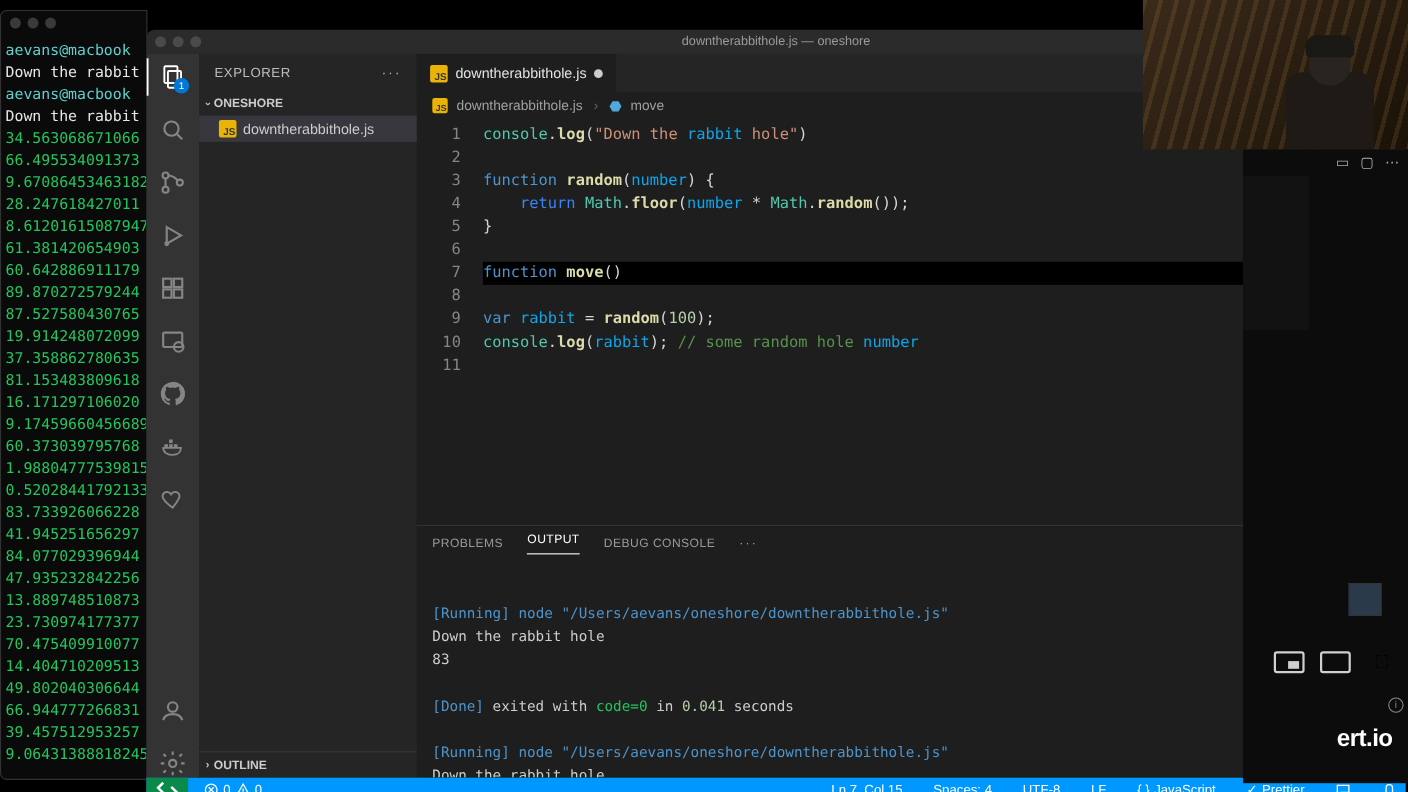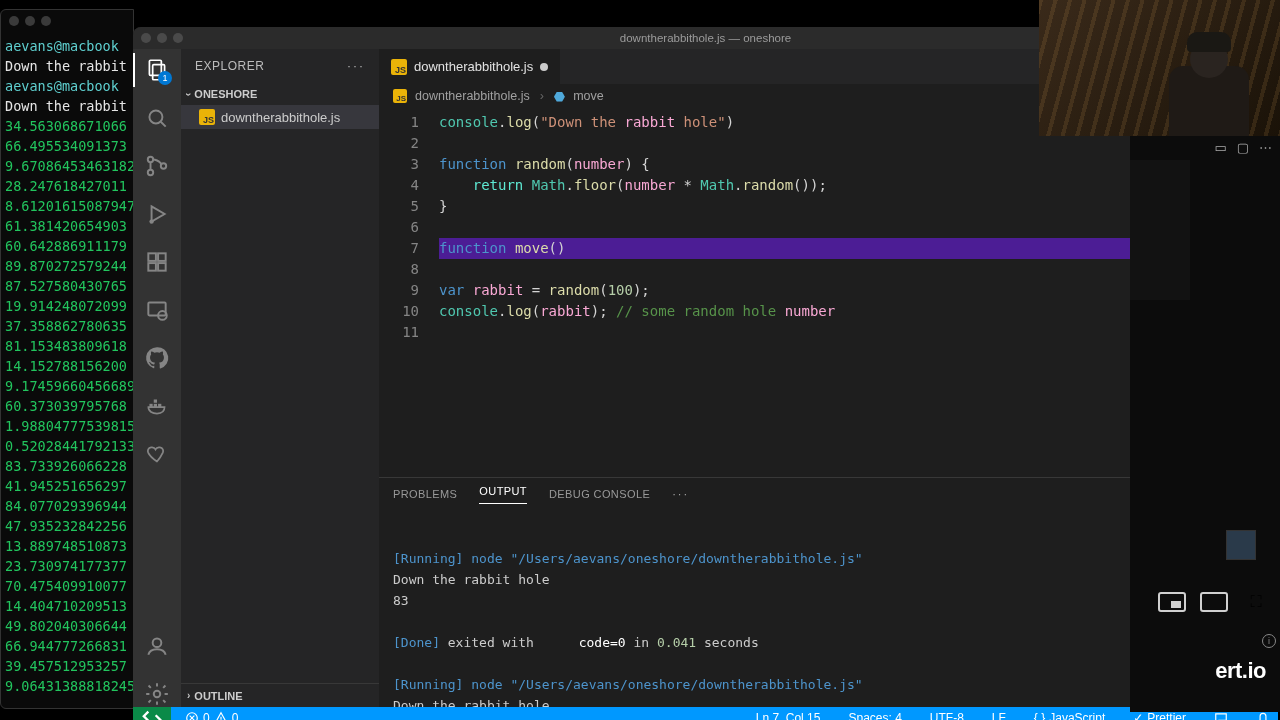--- a/index.html
+++ b/index.html
@@ -92,41 +92,41 @@
 .tab { display:flex; align-items:center; gap:7px; padding:0 12px; background:#1e1e1e; color:#e2e2e2; font-size:13px; border-right:1px solid #252526;}
 .tab .dot { width:8px; height:8px; border-radius:50%; background:#ccc;}
 .breadcrumbs { height:24px; display:flex; align-items:center; gap:8px; padding-left:14px; font-size:12.5px; color:#a0a0a0;}
 .bc-sep { color:#666; margin:0 2px;}
 .bc-sym { color:#4fa9db; font-size:13px;}
 
 .code-area { flex:1; position:relative; display:flex; font-family:"Menlo",monospace; font-size:14px; line-height:21px; background:#1e1e1e; overflow:hidden;}
 .gutter { width:56px; text-align:right; color:#858585; padding:4px 16px 0 0;}
 .code { flex:1; padding:4px 0 0 4px; color:#d4d4d4; white-space:pre;}
 .code .kw { color:#4d94cc; }
-.code .kw2 { color:#5eead4; }
-.code .fn { color:#dcdcaa; }
+.code .kw2 { color:#3b82f6; }
+.code .fn { color:#dcdcaa;font-weight:bold; }
 .code .str { color:#ce9178; }
-.code .var { color:#f9a8d4; }
+.code .var { color:#0ea5e9; }
 .code .num { color:#b5cea8; }
 .code .obj { color:#50c8b0; }
 .code .com { color:#57934a; }
-.code-line.hl { background:#4c1d95; }
+.code-line.hl { background:#000000; }
 .minimap { position:absolute; right:0; top:0; width:18px; height:100%; background:#232323;}
 .mm-s { position:absolute; top:0; right:0; width:14px; height:62px; background:rgba(120,120,120,.22);}
 
 .panel { height:230px; border-top:1px solid #383838; display:flex; flex-direction:column;gap:30px; }
 .panel-tabs { height:32px; display:flex; align-items:center; gap:22px; padding:0 14px; font-size:11px; color:#999; letter-spacing:.4px;}
 .panel-tabs .pt { cursor:pointer; }
 .panel-tabs .pt.active { color:#fff; border-bottom:1px solid #fff; padding-bottom:6px;}
 .panel-tabs .right { margin-left:auto; display:flex; align-items:center; gap:10px;}
 .panel-tabs select { background:#3c3c3c; color:#ccc; border:1px solid #3c3c3c; font-size:12px; padding:3px 28px 3px 8px; border-radius:2px; appearance:none;}
 .p-icon { color:#bababa; font-size:14px; }
 .panel-body { flex:1; padding:8px 14px; font-family:"Menlo",monospace; font-size:13px; line-height:21px; color:#ccc; overflow:hidden;}
 .panel-body .run { color:#4d94cc; }
-.panel-body .ok { color:#ffffff;margin-left:37px; }
+.panel-body .ok { color:#22c55e; }
 .panel-body .num2 { color:#b5cea8; }
 .panel-body .cmd { color:#4d94cc; }
 
 .statusbar { height:22px; background:#0098ff; color:#fff; font-size:12px; display:flex; align-items:center; padding:0 8px; gap:14px;}
 .statusbar .remote { background:#0a8a48; height:22px; display:flex;align-items:center; padding:0 8px; margin:-0 0 0 -8px;}
 .statusbar .sb-r { margin-left:auto; display:flex; gap:28px; align-items:center;}
 .statusbar .si { display:flex; align-items:center; gap:4px;}
 
 .webcam { position:absolute; right:0; top:0; width:241px; height:136px; background:linear-gradient(135deg,#3a2a1a,#1a1208); overflow:hidden;}
 .webcam::before{content:"";position:absolute;inset:0;background:repeating-linear-gradient(105deg,rgba(200,150,80,.15) 0 4px,transparent 4px 14px);}
@@ -165,21 +165,21 @@
       <div class="y">9.67086453463182</div>
       <div class="y">28.247618427011</div>
       <div class="y">8.61201615087947</div>
       <div class="y">61.381420654903</div>
       <div class="y">60.642886911179</div>
       <div class="y">89.870272579244</div>
       <div class="y">87.527580430765</div>
       <div class="y">19.914248072099</div>
       <div class="y">37.358862780635</div>
       <div class="y">81.153483809618</div>
-      <div class="y">14.152788156200</div>
+      <div class="y">16.171297106020</div>
       <div class="y">9.17459660456689</div>
       <div class="y">60.373039795768</div>
       <div class="y">1.98804777539815</div>
       <div class="y">0.520284417921334</div>
       <div class="y">83.733926066228</div>
       <div class="y">41.945251656297</div>
       <div class="y">84.077029396944</div>
       <div class="y">47.935232842256</div>
       <div class="y">13.889748510873</div>
       <div class="y">23.730974177377</div>

